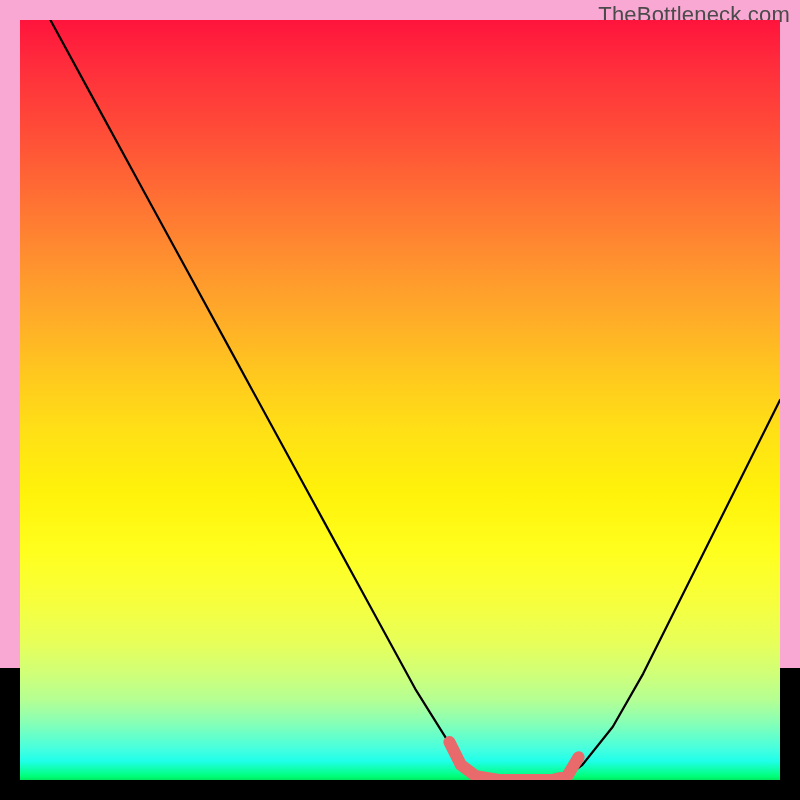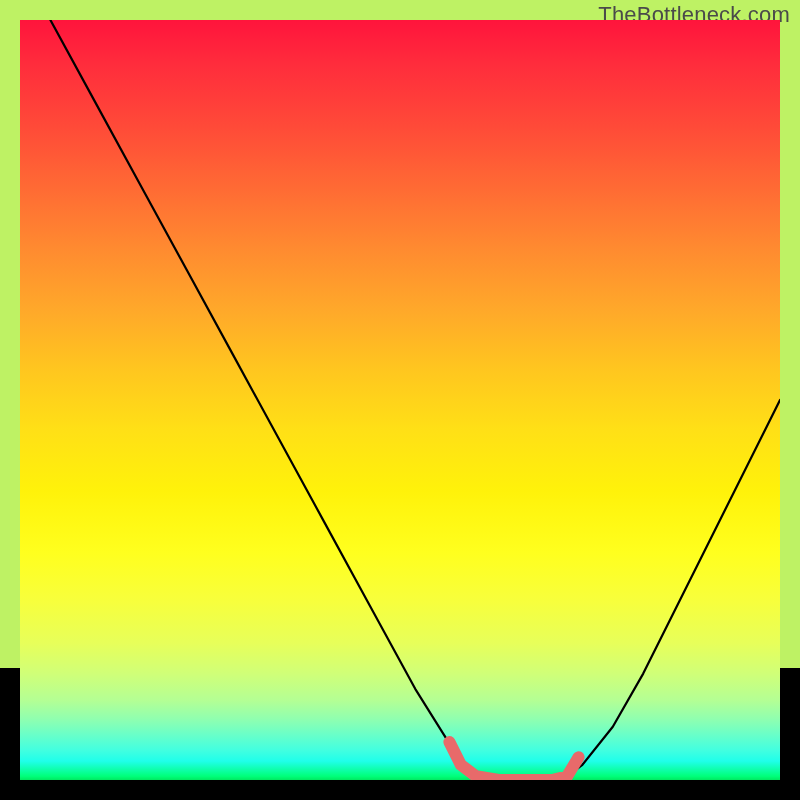--- a/index.html
+++ b/index.html
@@ -8,21 +8,21 @@
     width: 800px;
     height: 800px;
     background: #000;
     overflow: hidden;
     font-family: Arial, Helvetica, sans-serif;
   }
   .outer {
     position: relative;
     width: 800px;
     height: 668px;
-    background: #bef264;
+    background: #f9a8d4;
   }
   .plot-area {
     position: absolute;
     left: 20px;
     top: 20px;
     width: 760px;
     height: 760px;
     overflow: hidden;
   }
   .gradient-bg {

